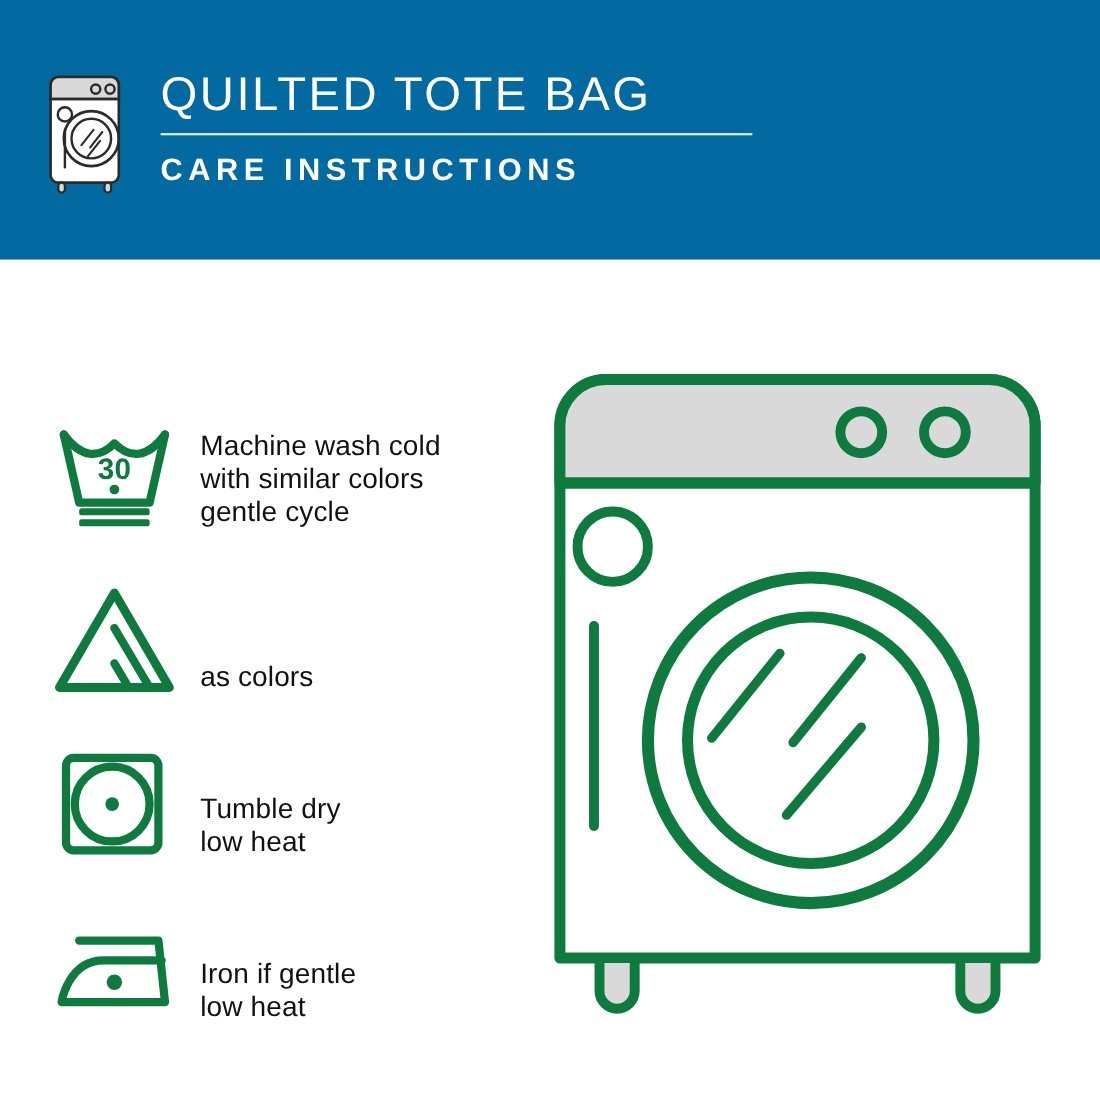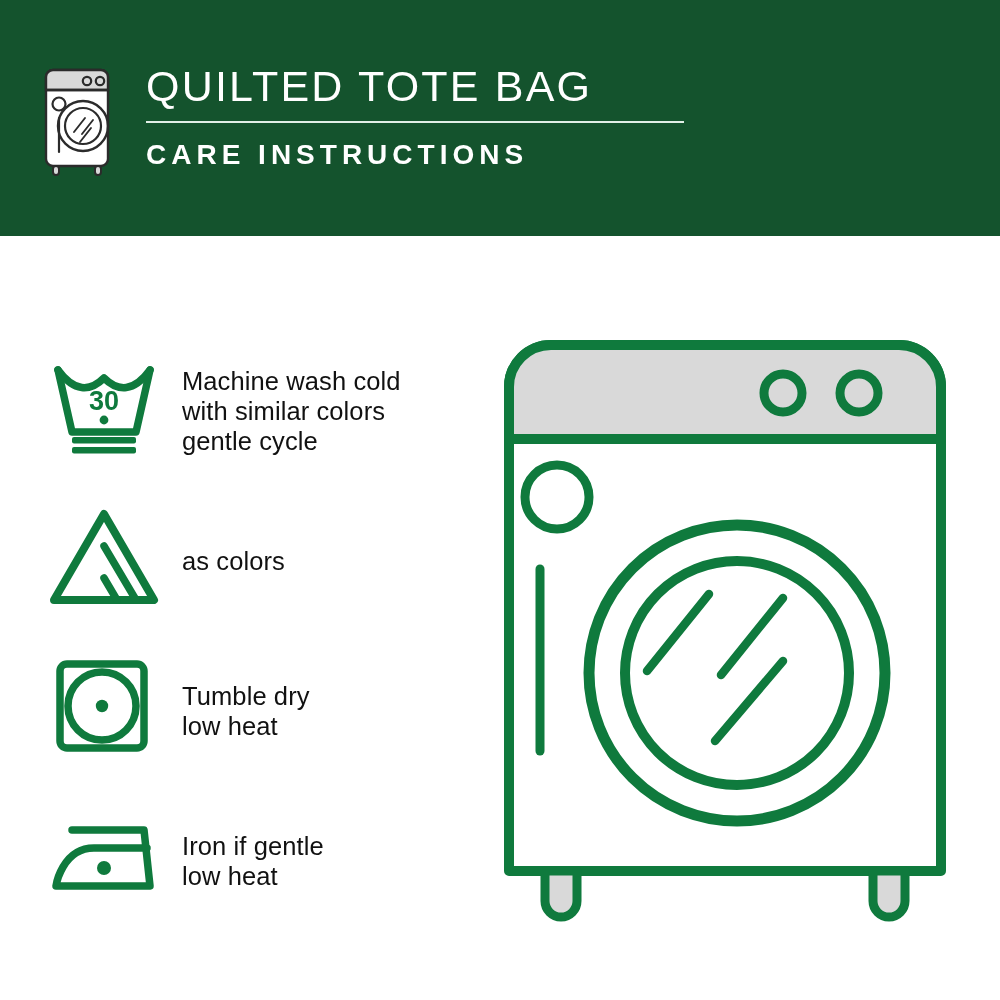--- a/index.html
+++ b/index.html
@@ -19,21 +19,21 @@
     overflow: hidden;
   }
 
   
   #header-band {
     position: absolute;
     left: 0;
     top: 0;
     width: 1000px;
     height: 284px;
-    background: #14532d;
+    background: #0369a1;
   }
   #header-inner {
     position: absolute;
     left: 40px;
     top: 62px;
     display: flex;
     align-items: flex-start;
   }
   #header-icon {
     width: 78px;
@@ -81,21 +81,21 @@
 
   
   #care-list {
     position: absolute;
     left: 48px;
     top: 95px;
     width: 430px;
   }
   .care-row {
     display: flex;
-    align-items: center;
+    align-items: flex-end;
     height: 150px;
   }
   .care-symbol {
     flex: 0 0 auto;
     width: 118px;
     height: 100px;
     display: flex;
     align-items: center;
     justify-content: flex-start;
   }

